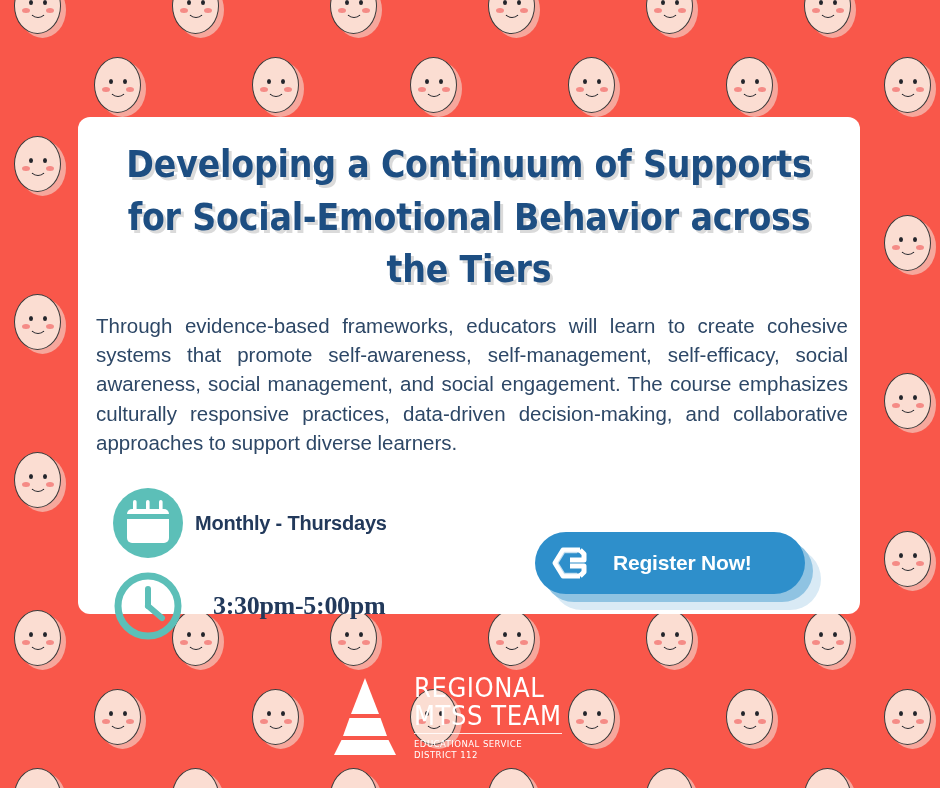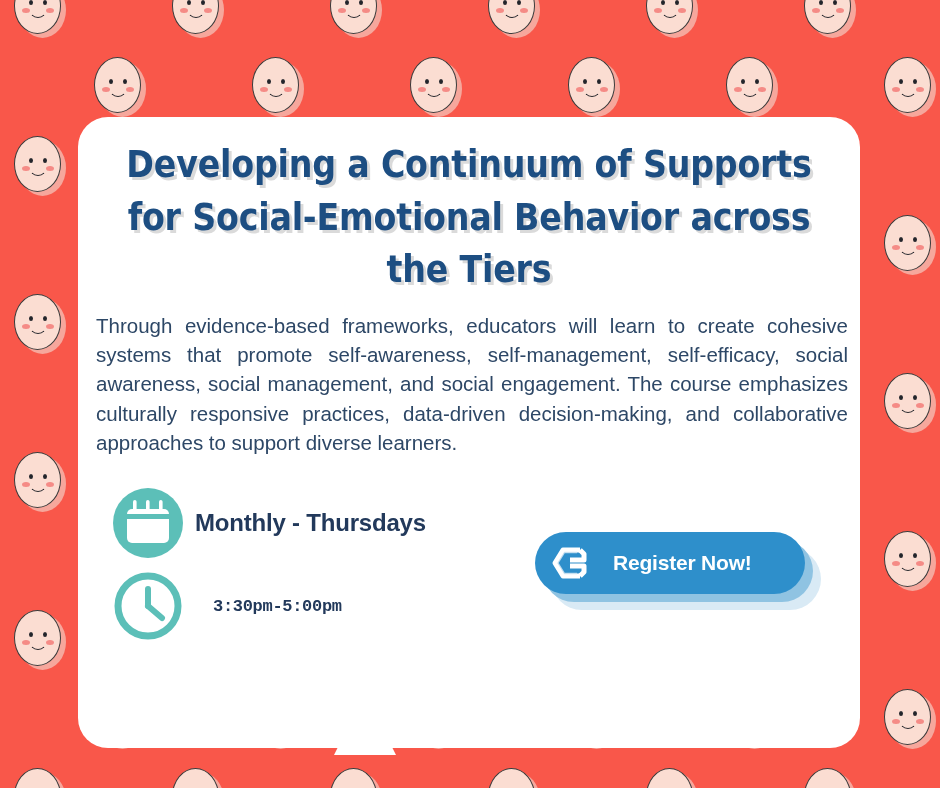--- a/index.html
+++ b/index.html
@@ -80,23 +80,23 @@
     border-radius: 0 0 40px 40px;
     box-sizing: border-box;
   }
 
   
   #card {
     position: absolute;
     left: 78px;
     top: 117px;
     width: 782px;
-    height: 631px;
+    height: 497px;
     background: #FFFFFF;
-    border-radius: 30px;
+    border-radius: 12px;
     z-index: 3;
     box-sizing: border-box;
     padding: 0;
   }
 
   #title {
     margin: 0;
     padding: 22px 34px 0 34px;
     text-align: center;
     color: #1D4E82;
@@ -139,37 +139,37 @@
     display: flex;
     align-items: center;
     justify-content: center;
   }
   .info-text { padding-left: 4px; }
 
   .line-bold {
     color: #22395B;
     font-family: "Liberation Sans", sans-serif;
     font-weight: 700;
-    font-size: 24px;
+    font-size: 20px;
     line-height: 1.3;
     letter-spacing: -0.2px;
   }
   .line-reg {
     color: #2D4766;
     font-family: "Liberation Sans", sans-serif;
     font-weight: 400;
     font-size: 23px;
     line-height: 1.4;
     padding-top: 4px;
   }
   #time-value {
     color: #22395B;
-    font-family: Liberation Mono, monospace;
+    font-family: Liberation Serif, serif;
     font-weight: 700;
-    font-size: 17px;
+    font-size: 26px;
     padding-left: 18px;
     letter-spacing: -0.3px;
   }
 
   
   #register-button {
     position: absolute;
     left: 457px;
     top: 415px;
     width: 270px;
@@ -948,13 +948,18 @@
 </div>
 
 <div id="footer-logo">
   <div class="pyramid">
     <svg width="86" height="82" viewBox="0 0 86 82" aria-hidden="true">
       <path d="M43 3 L57 39 L29 39 Z" fill="#FFFFFF"></path>
       <path d="M27.5 43 L58.5 43 L65 61 L21 61 Z" fill="#FFFFFF"></path>
       <path d="M19.5 65 L66.5 65 L74 80 L12 80 Z" fill="#FFFFFF"></path>
     </svg>
   </div>
+  <div class="wordmark">
+    <div class="wm-line">REGIONAL</div>
+    <div class="wm-line">MTSS TEAM</div>
+    <div class="wm-sub">EDUCATIONAL SERVICE DISTRICT 112</div>
+  </div>
 </div>
 
 </body></html>

